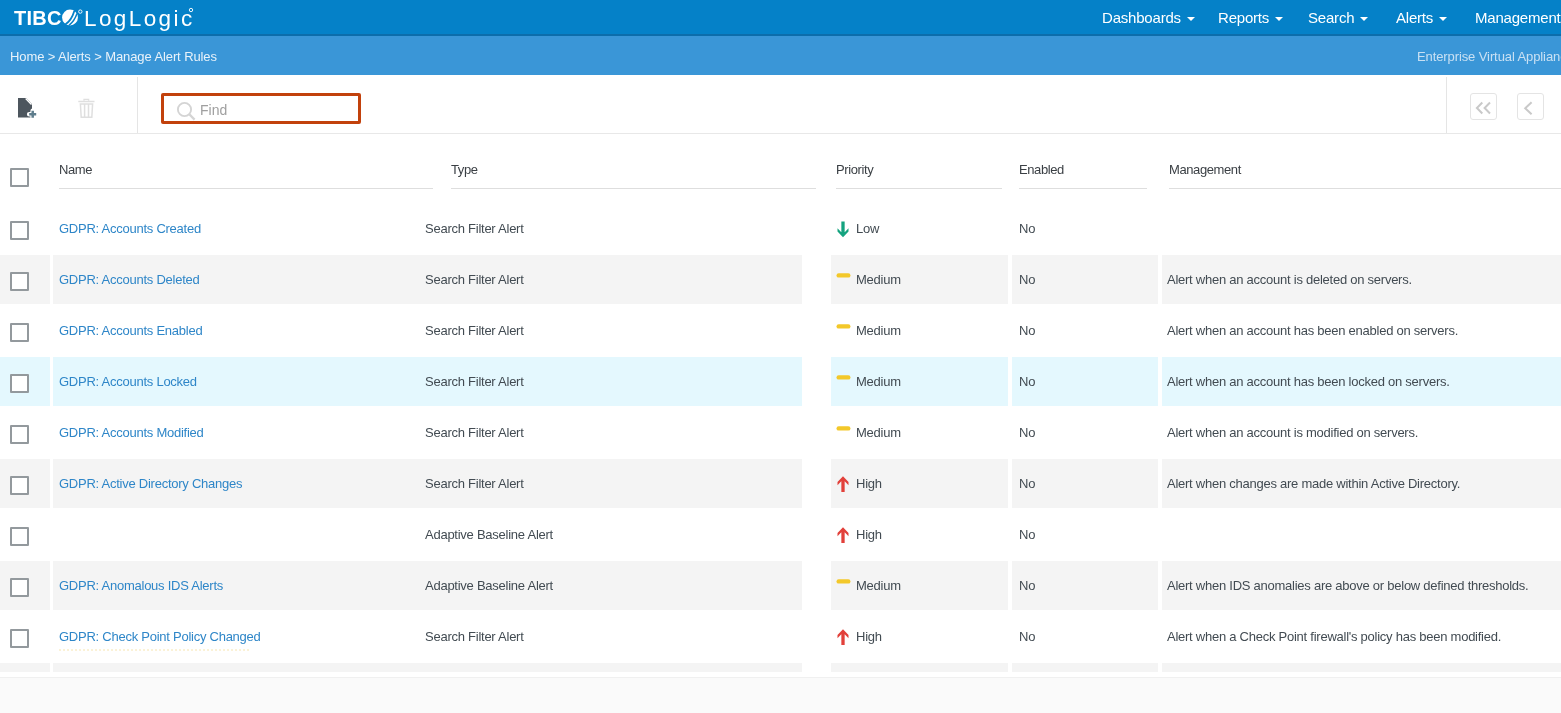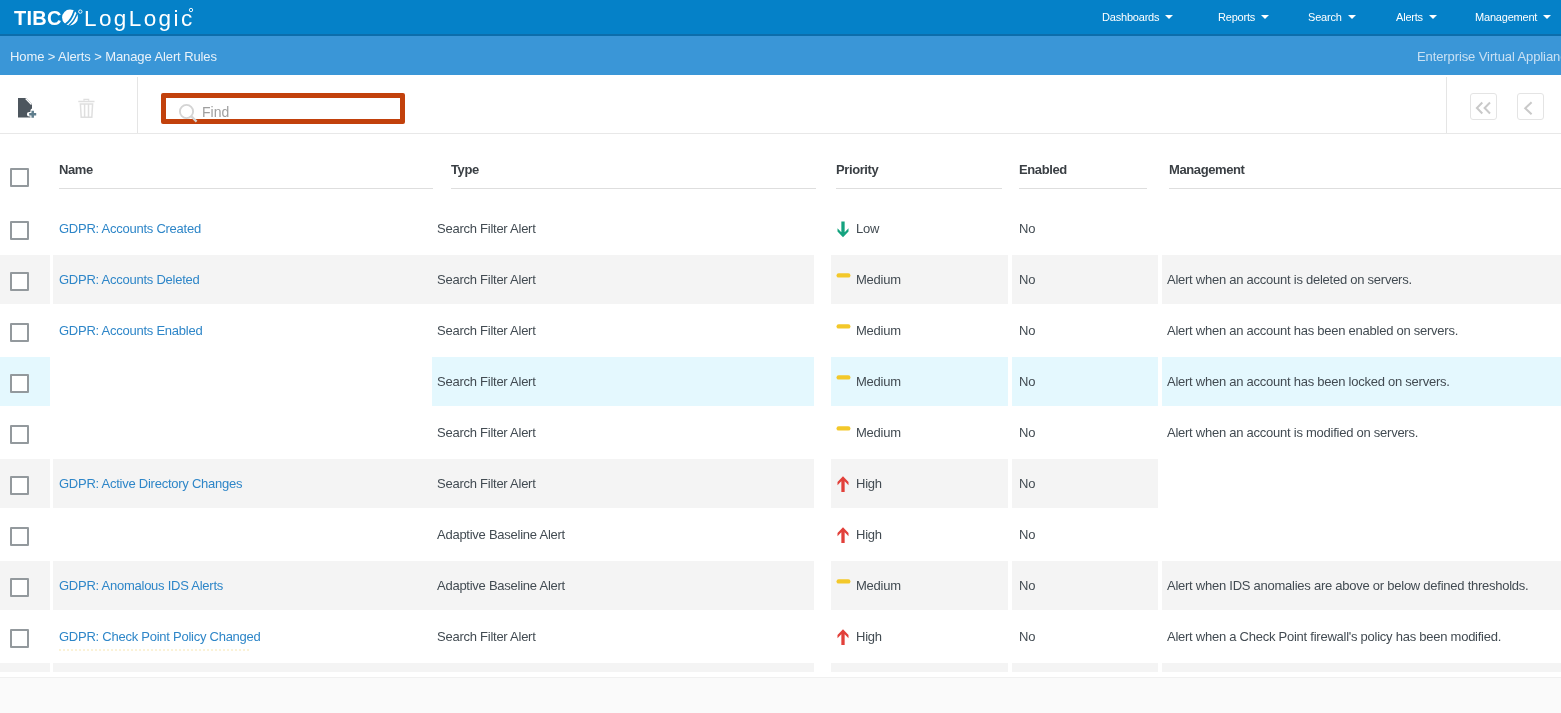--- a/index.html
+++ b/index.html
@@ -4,46 +4,46 @@
 <style>
   * { margin:0; padding:0; box-sizing:border-box; }
   html,body { width:1561px; height:713px; overflow:hidden; background:#fff;
     font-family:"Liberation Sans", sans-serif; }
   .abs { position:absolute; }
   
   #topbar { position:absolute; left:0; top:0; width:1561px; height:36px;
     background:#0581c8; border-bottom:2px solid #0c6dab; }
   #logo { position:absolute; left:14px; top:4px; color:#fff; }
   .nav { position:absolute; top:0; height:36px; line-height:35px; color:#fff;
-    font-size:11px; letter-spacing:-0.2px; white-space:nowrap; }
+    font-size:15px; letter-spacing:-0.2px; white-space:nowrap; }
   .nav .caret { display:inline-block; width:0; height:0; border-left:4px solid transparent;
     border-right:4px solid transparent; border-top:4px solid #fff; margin-left:6px;
     vertical-align:2px; }
   
   #crumbbar { position:absolute; left:0; top:36px; width:1561px; height:39px;
     background:#3a96d7; color:#e8f2fa; font-size:13px; letter-spacing:-0.1px; }
   #crumb { position:absolute; left:10px; top:0; line-height:41px; }
   #appliance { position:absolute; left:1417px; top:0; line-height:41px; color:#c8e0f3; white-space:nowrap; }
   
   #toolbar { position:absolute; left:0; top:77px; width:1561px; height:57px;
     background:#fff; border-bottom:1px solid #e8e8e8; }
   .vsep { position:absolute; top:77px; height:56px; width:1px; background:#e5e5e5; }
-  #findbox { position:absolute; left:161px; top:93px; width:244px; height:31px;
-    border:5px solid #c2410c; border-radius:2px; background:#fff; }
+  #findbox { position:absolute; left:161px; top:93px; width:200px; height:31px;
+    border:3px solid #c2410c; border-radius:2px; background:#fff; }
   #findbox .ph { position:absolute; left:36px; top:0; line-height:29px; color:#9f9f9f; font-size:14px; }
   .pagebtn { position:absolute; top:93px; width:27px; height:27px; border:1px solid #e4e4e4;
     border-radius:3px; text-align:center; line-height:0; padding-top:1px; }
   
-  .hdr { position:absolute; top:162px; font-size:13px; font-weight:bold; color:#3a3f44; letter-spacing:-0.4px; }
+  .hdr { position:absolute; top:162px; font-size:13px; font-weight:normal; color:#3a3f44; letter-spacing:-0.4px; }
   .hline { position:absolute; top:188px; height:1px; background:#dedede; }
   .row { position:absolute; left:0; width:1561px; height:49px; }
   .cell { position:absolute; top:0; height:49px; }
   .c1 { left:0; width:50px; }
   .c2 { left:53px; width:390px; }
-  .c3 { left:432px; width:382px;text-align:right; }
+  .c3 { left:420px; width:382px;text-align:right; }
   .c4 { left:831px; width:177px; }
   .c5 { left:1012px; width:146px; }
   .c6 { left:1162px; width:399px; }
   .row .txt { position:absolute; top:0; line-height:49px; font-size:13px; color:#424b52; white-space:nowrap; letter-spacing:-0.25px; }
   a.lnk { color:#2e86c8; text-decoration:none; }
   .cb { position:absolute; left:10px; width:19px; height:19px; border:2px solid #93999d;
     border-radius:1px; background:#fff; }
   .pico { position:absolute; left:5px; top:17px; }
   .plabel { left:25px; }
   .gray .cell { background:#f4f4f4;text-decoration:underline; }
@@ -195,39 +195,45 @@
       <div class="txt" style="left:7px">No</div>
     </div>
     <div class="cell c6">
       <div class="txt" style="left:5px">Alert when an account has been enabled on servers.</div>
     </div>
   </div>
 <div class="row hl" style="top:357px">
     <div class="cell c1">
       <div class="cb" style="top:17px"></div>
     </div>
+    <div class="cell c2">
+      <div class="txt" style="left:6px"><a class="lnk" href="#">GDPR: Accounts Locked</a></div>
+    </div>
     <div class="cell c3">
       <div class="txt" style="left:5px">Search Filter Alert</div>
     </div>
     <div class="cell c4">
       <svg class="pico" width="15" height="17" viewBox="0 0 15 17" style="top:14px">
         <rect x="0.5" y="4.2" width="14" height="4.4" rx="2.2" fill="#f3c82a"></rect>
       </svg>
       <div class="txt plabel">Medium</div>
     </div>
     <div class="cell c5">
       <div class="txt" style="left:7px">No</div>
     </div>
     <div class="cell c6">
       <div class="txt" style="left:5px">Alert when an account has been locked on servers.</div>
     </div>
   </div>
 <div class="row" style="top:408px">
     <div class="cell c1">
       <div class="cb" style="top:17px"></div>
+    </div>
+    <div class="cell c2">
+      <div class="txt" style="left:6px"><a class="lnk" href="#">GDPR: Accounts Modified</a></div>
     </div>
     <div class="cell c3">
       <div class="txt" style="left:5px">Search Filter Alert</div>
     </div>
     <div class="cell c4">
       <svg class="pico" width="15" height="17" viewBox="0 0 15 17" style="top:14px">
         <rect x="0.5" y="4.2" width="14" height="4.4" rx="2.2" fill="#f3c82a"></rect>
       </svg>
       <div class="txt plabel">Medium</div>
     </div>
@@ -249,20 +255,23 @@
       <div class="txt" style="left:5px">Search Filter Alert</div>
     </div>
     <div class="cell c4">
       <svg class="pico" width="14" height="17" viewBox="0 0 14 17">
         <path d="M5.35 16 h3.3 v-12.8 h-3.3 z M1.5 9.3 L7 3.5 L12.5 9.3 L12.5 6.1 L7 0.3 L1.5 6.1 Z" fill="#e2403a"></path>
       </svg>
       <div class="txt plabel">High</div>
     </div>
     <div class="cell c5">
       <div class="txt" style="left:7px">No</div>
+    </div>
+    <div class="cell c6">
+      <div class="txt" style="left:5px">Alert when changes are made within Active Directory.</div>
     </div>
   </div>
 <div class="row" style="top:510px">
     <div class="cell c1">
       <div class="cb" style="top:17px"></div>
     </div>
     <div class="cell c3">
       <div class="txt" style="left:5px">Adaptive Baseline Alert</div>
     </div>
     <div class="cell c4">

